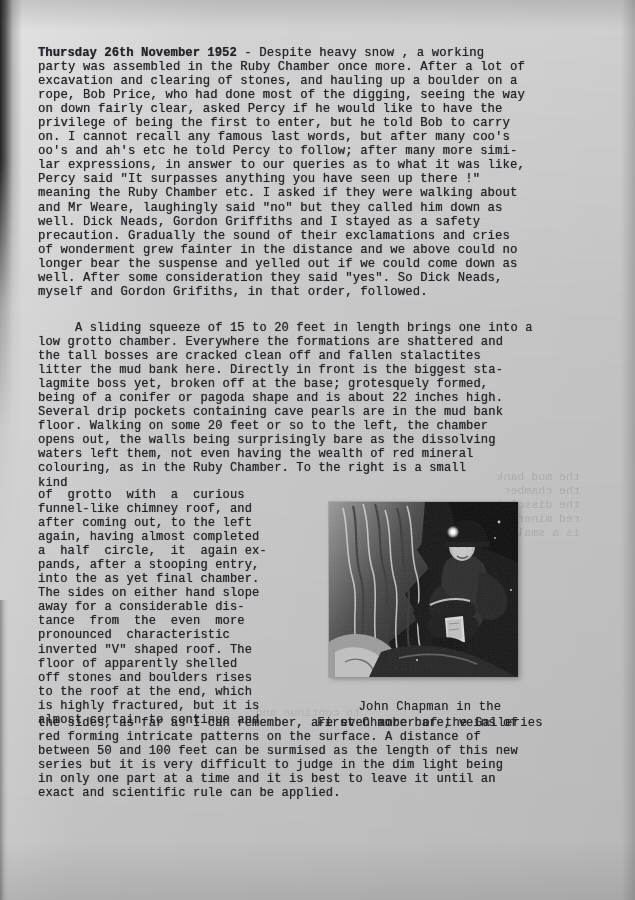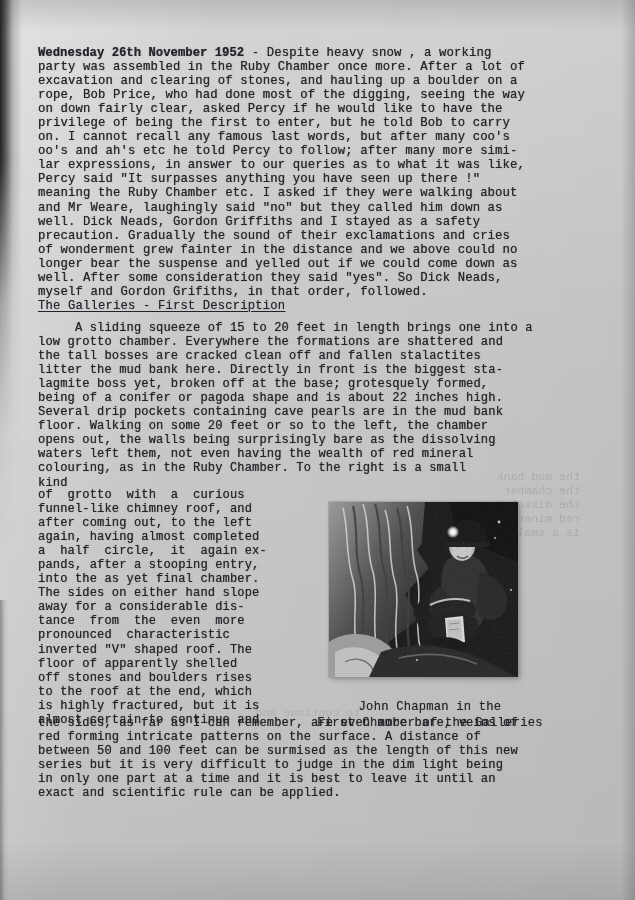--- a/index.html
+++ b/index.html
@@ -178,40 +178,39 @@
 
 <div class="scan-page">
 
   <div class="bleed">the mud bank
 the chamber
 the dissolving
 red mineral
 is a small</div>
   <div class="bleed2">to continue and</div>
 
-  <div class="type-body"><span class="bold-date">Wednesday 26th November 1952</span><span> - Despite heavy snow , a working
+  <div class="type-body"><span class="bold-date">Thursday 26th November 1952</span><span> - Despite heavy snow , a working
 party was assembled in the Ruby Chamber once more. After a lot of
 excavation and clearing of stones, and hauling up a boulder on a
 rope, Bob Price, who had done most of the digging, seeing the way
 on down fairly clear, asked Percy if he would like to have the
 privilege of being the first to enter, but he told Bob to carry
 on. I cannot recall any famous last words, but after many coo's
 oo's and ah's etc he told Percy to follow; after many more simi-
 lar expressions, in answer to our queries as to what it was like,
 Percy said "It surpasses anything you have seen up there !"
 meaning the Ruby Chamber etc. I asked if they were walking about
 and Mr Weare, laughingly said "no" but they called him down as
 well. Dick Neads, Gordon Griffiths and I stayed as a safety
 precaution. Gradually the sound of their exclamations and cries
 of wonderment grew fainter in the distance and we above could no
 longer bear the suspense and yelled out if we could come down as
 well. After some consideration they said "yes". So Dick Neads,
 myself and Gordon Grifiths, in that order, followed.</span></div>
 
-  <div class="section-title">The Galleries - First Description</div>
 
   <div class="para-block" id="para-galleries">     A sliding squeeze of 15 to 20 feet in length brings one into a
 low grotto chamber. Everywhere the formations are shattered and
 the tall bosses are cracked clean off and fallen stalactites
 litter the mud bank here. Directly in front is the biggest sta-
 lagmite boss yet, broken off at the base; grotesquely formed,
 being of a conifer or pagoda shape and is about 22 inches high.
 Several drip pockets containing cave pearls are in the mud bank
 floor. Walking on some 20 feet or so to the left, the chamber
 opens out, the walls being surprisingly bare as the dissolving

